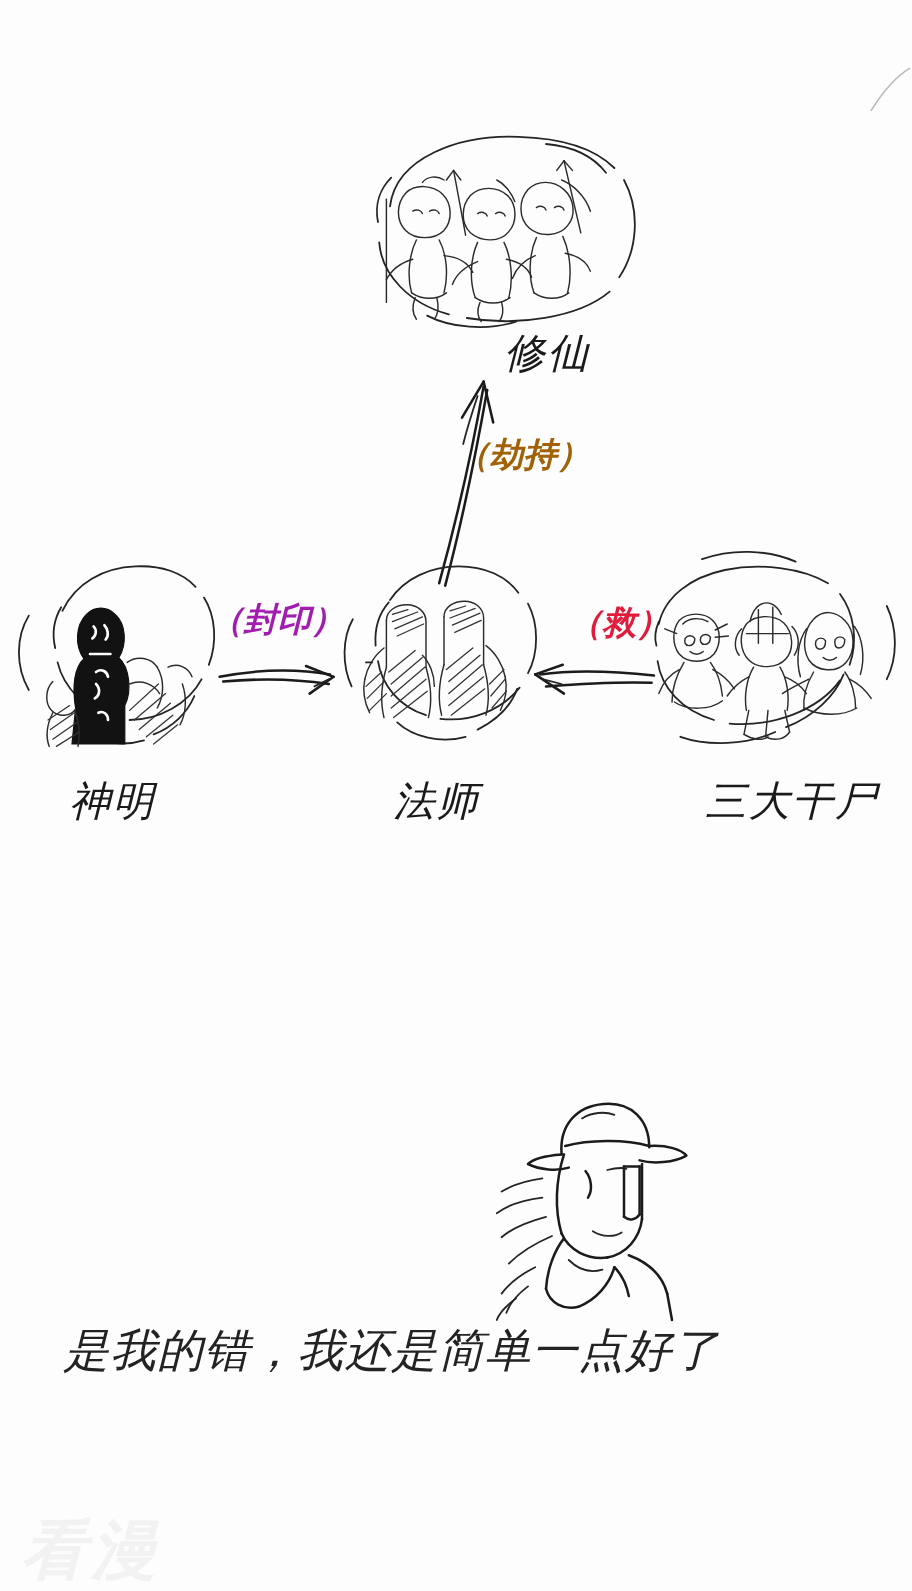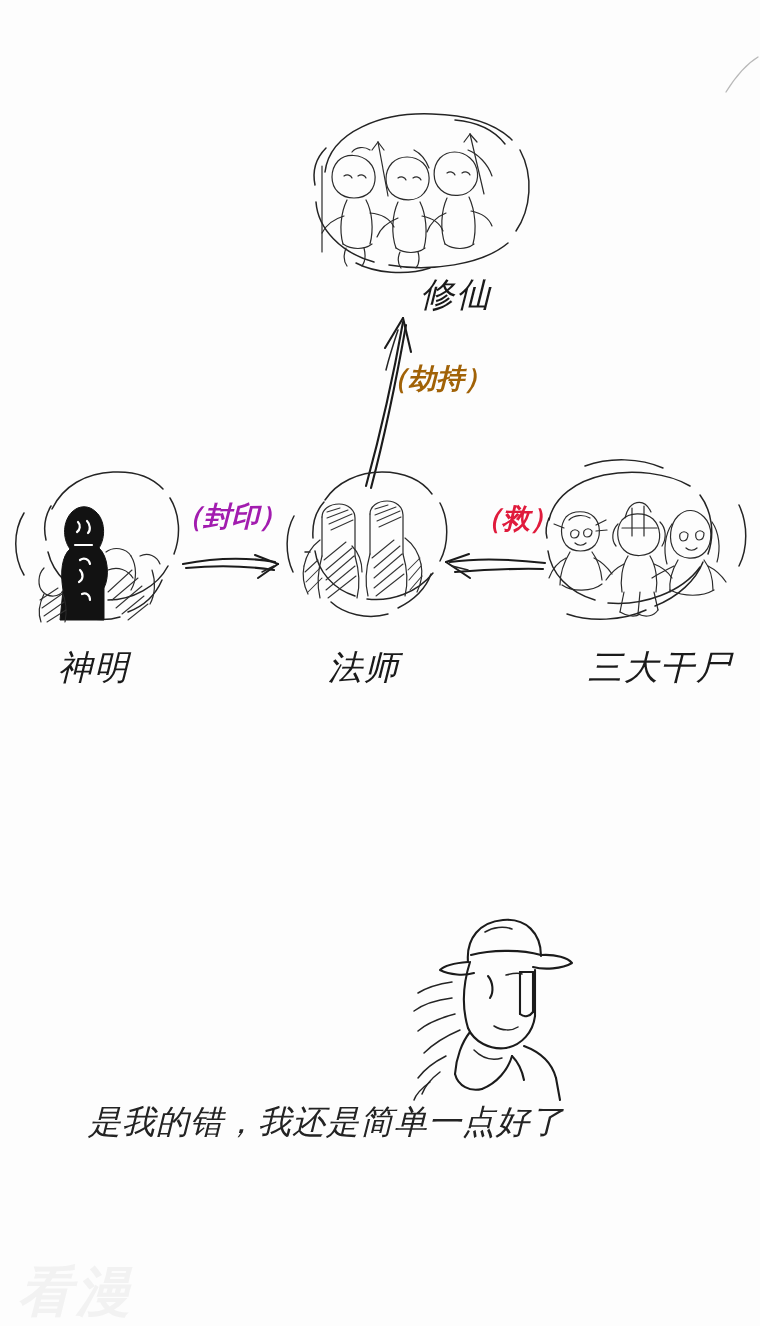--- a/index.html
+++ b/index.html
@@ -42,21 +42,21 @@
     font-weight: 700;
     white-space: nowrap;
     letter-spacing: 0px;
   }
   .dialogue {
     position: absolute;
     left: 0;
     width: 652px;
     text-align: center;
     font-family: "Liberation Sans", "DejaVu Sans", sans-serif;
-    font-size: 33px;
+    font-size: 38px;
     color: #232323;
     letter-spacing: 1px;
     white-space: nowrap;
   }
   .watermark {
     position: absolute;
     font-family: "Liberation Sans", "DejaVu Sans", sans-serif;
     font-size: 54px;
     font-weight: 700;
     color: #f2f2f2;

